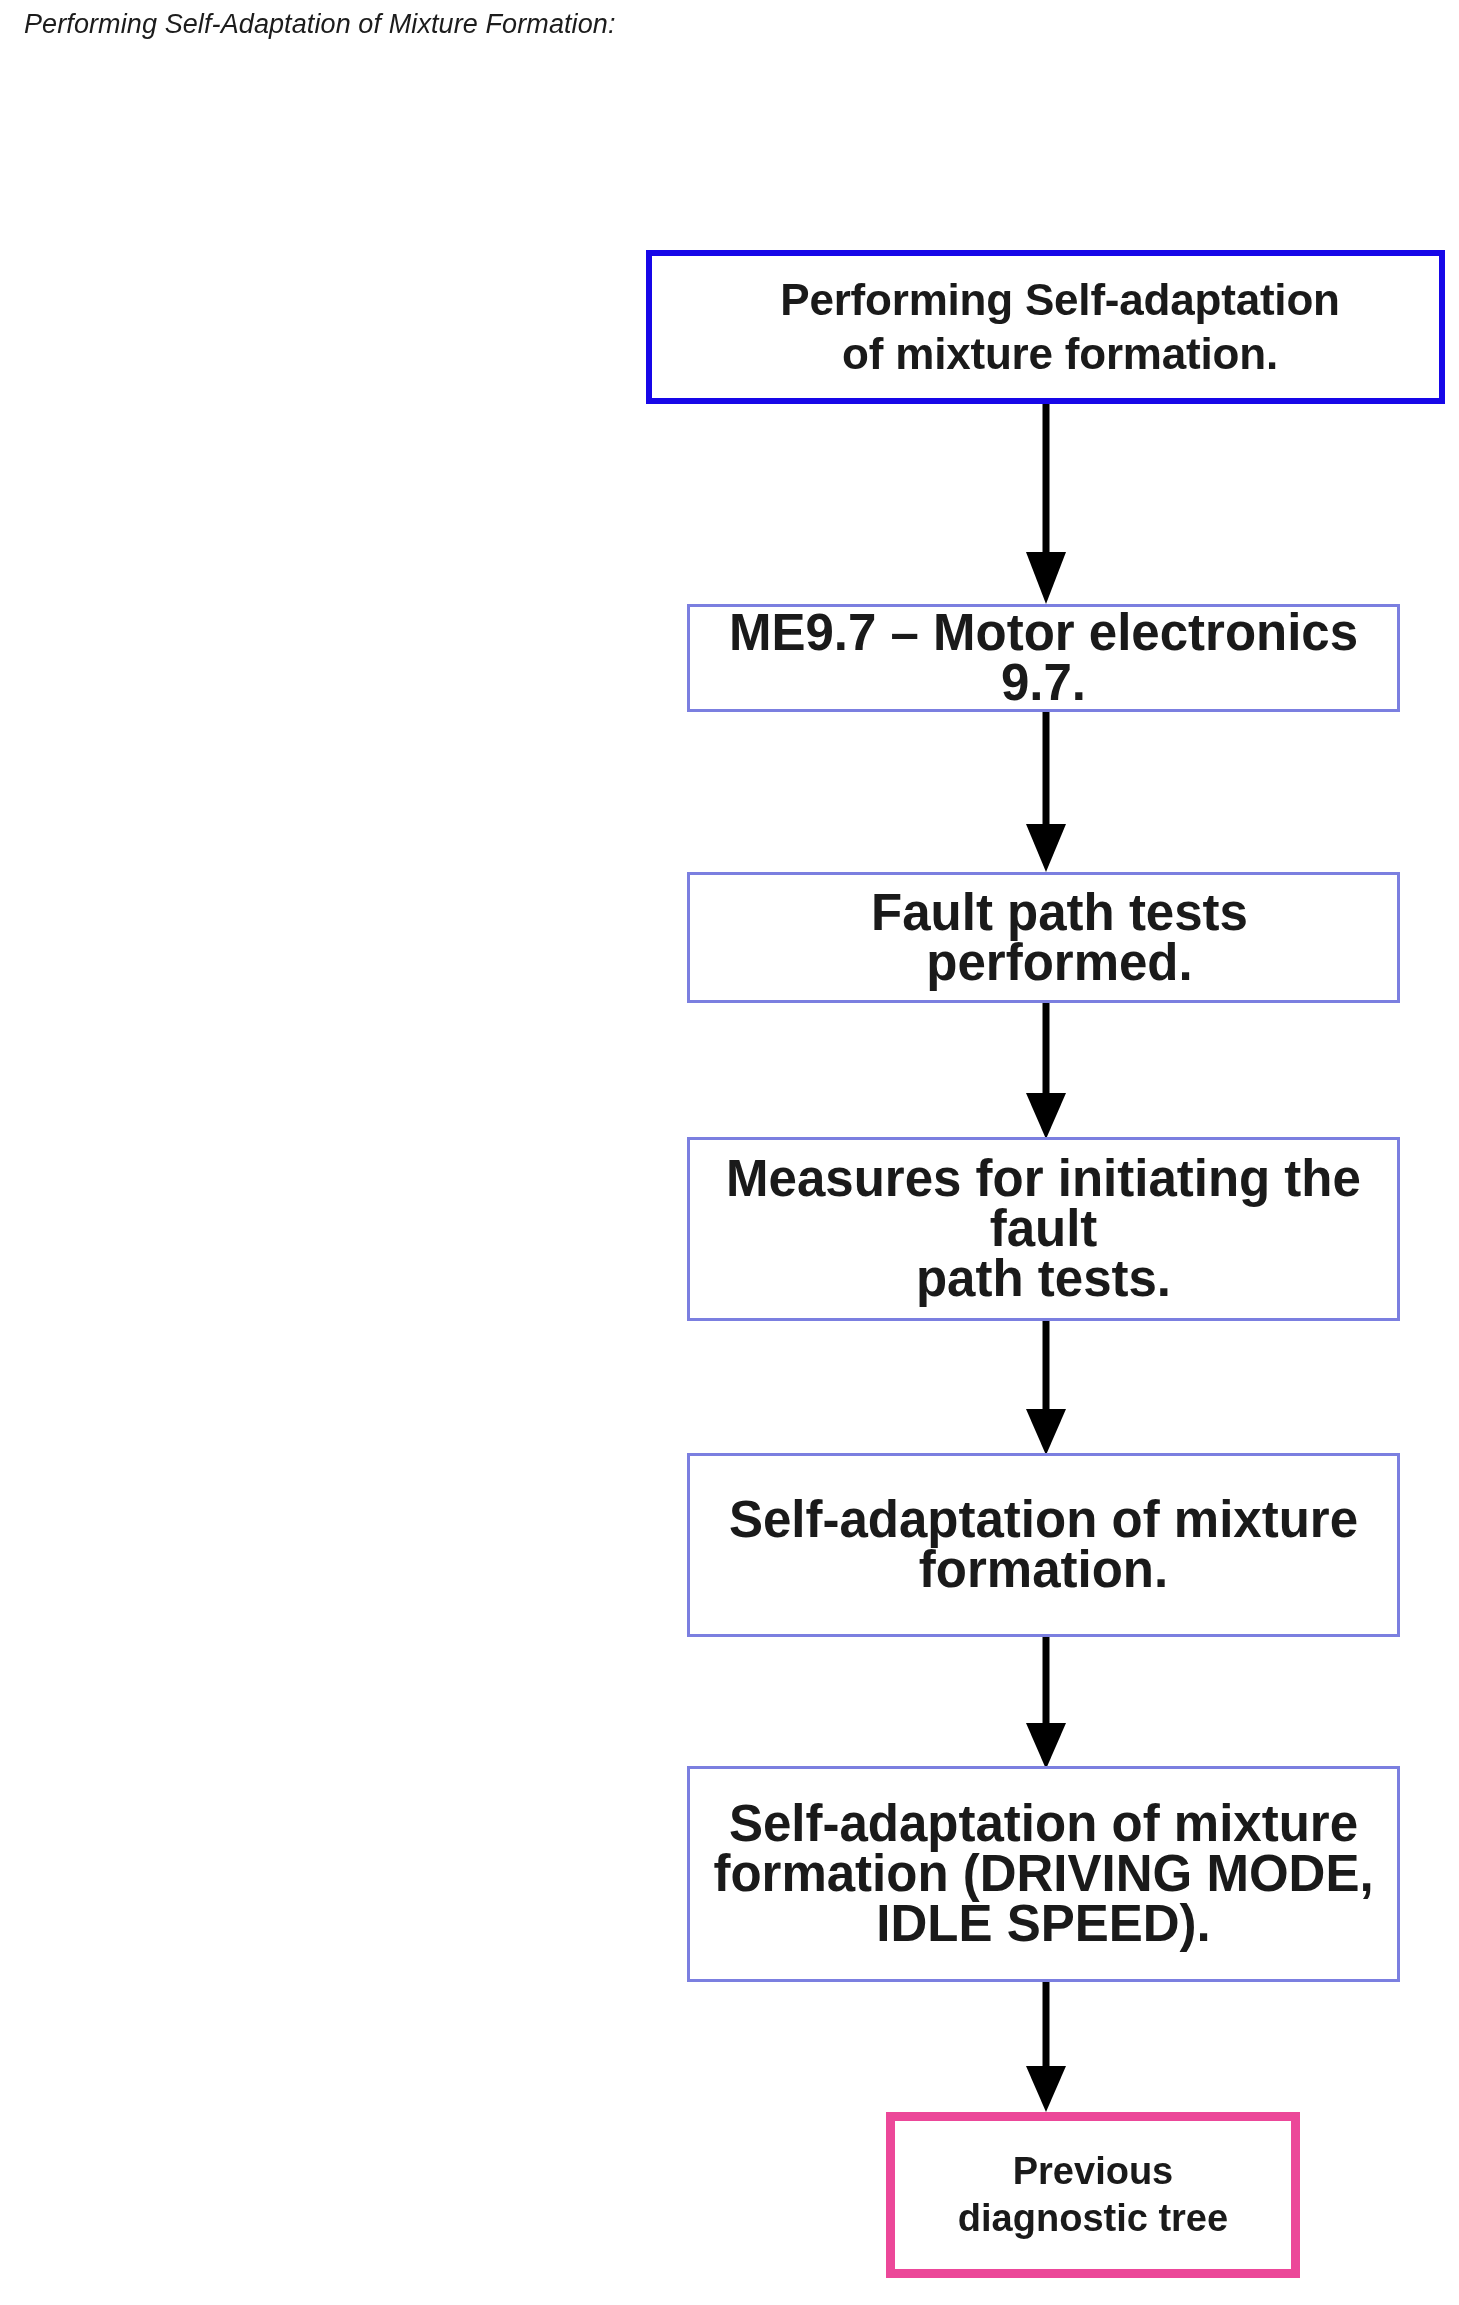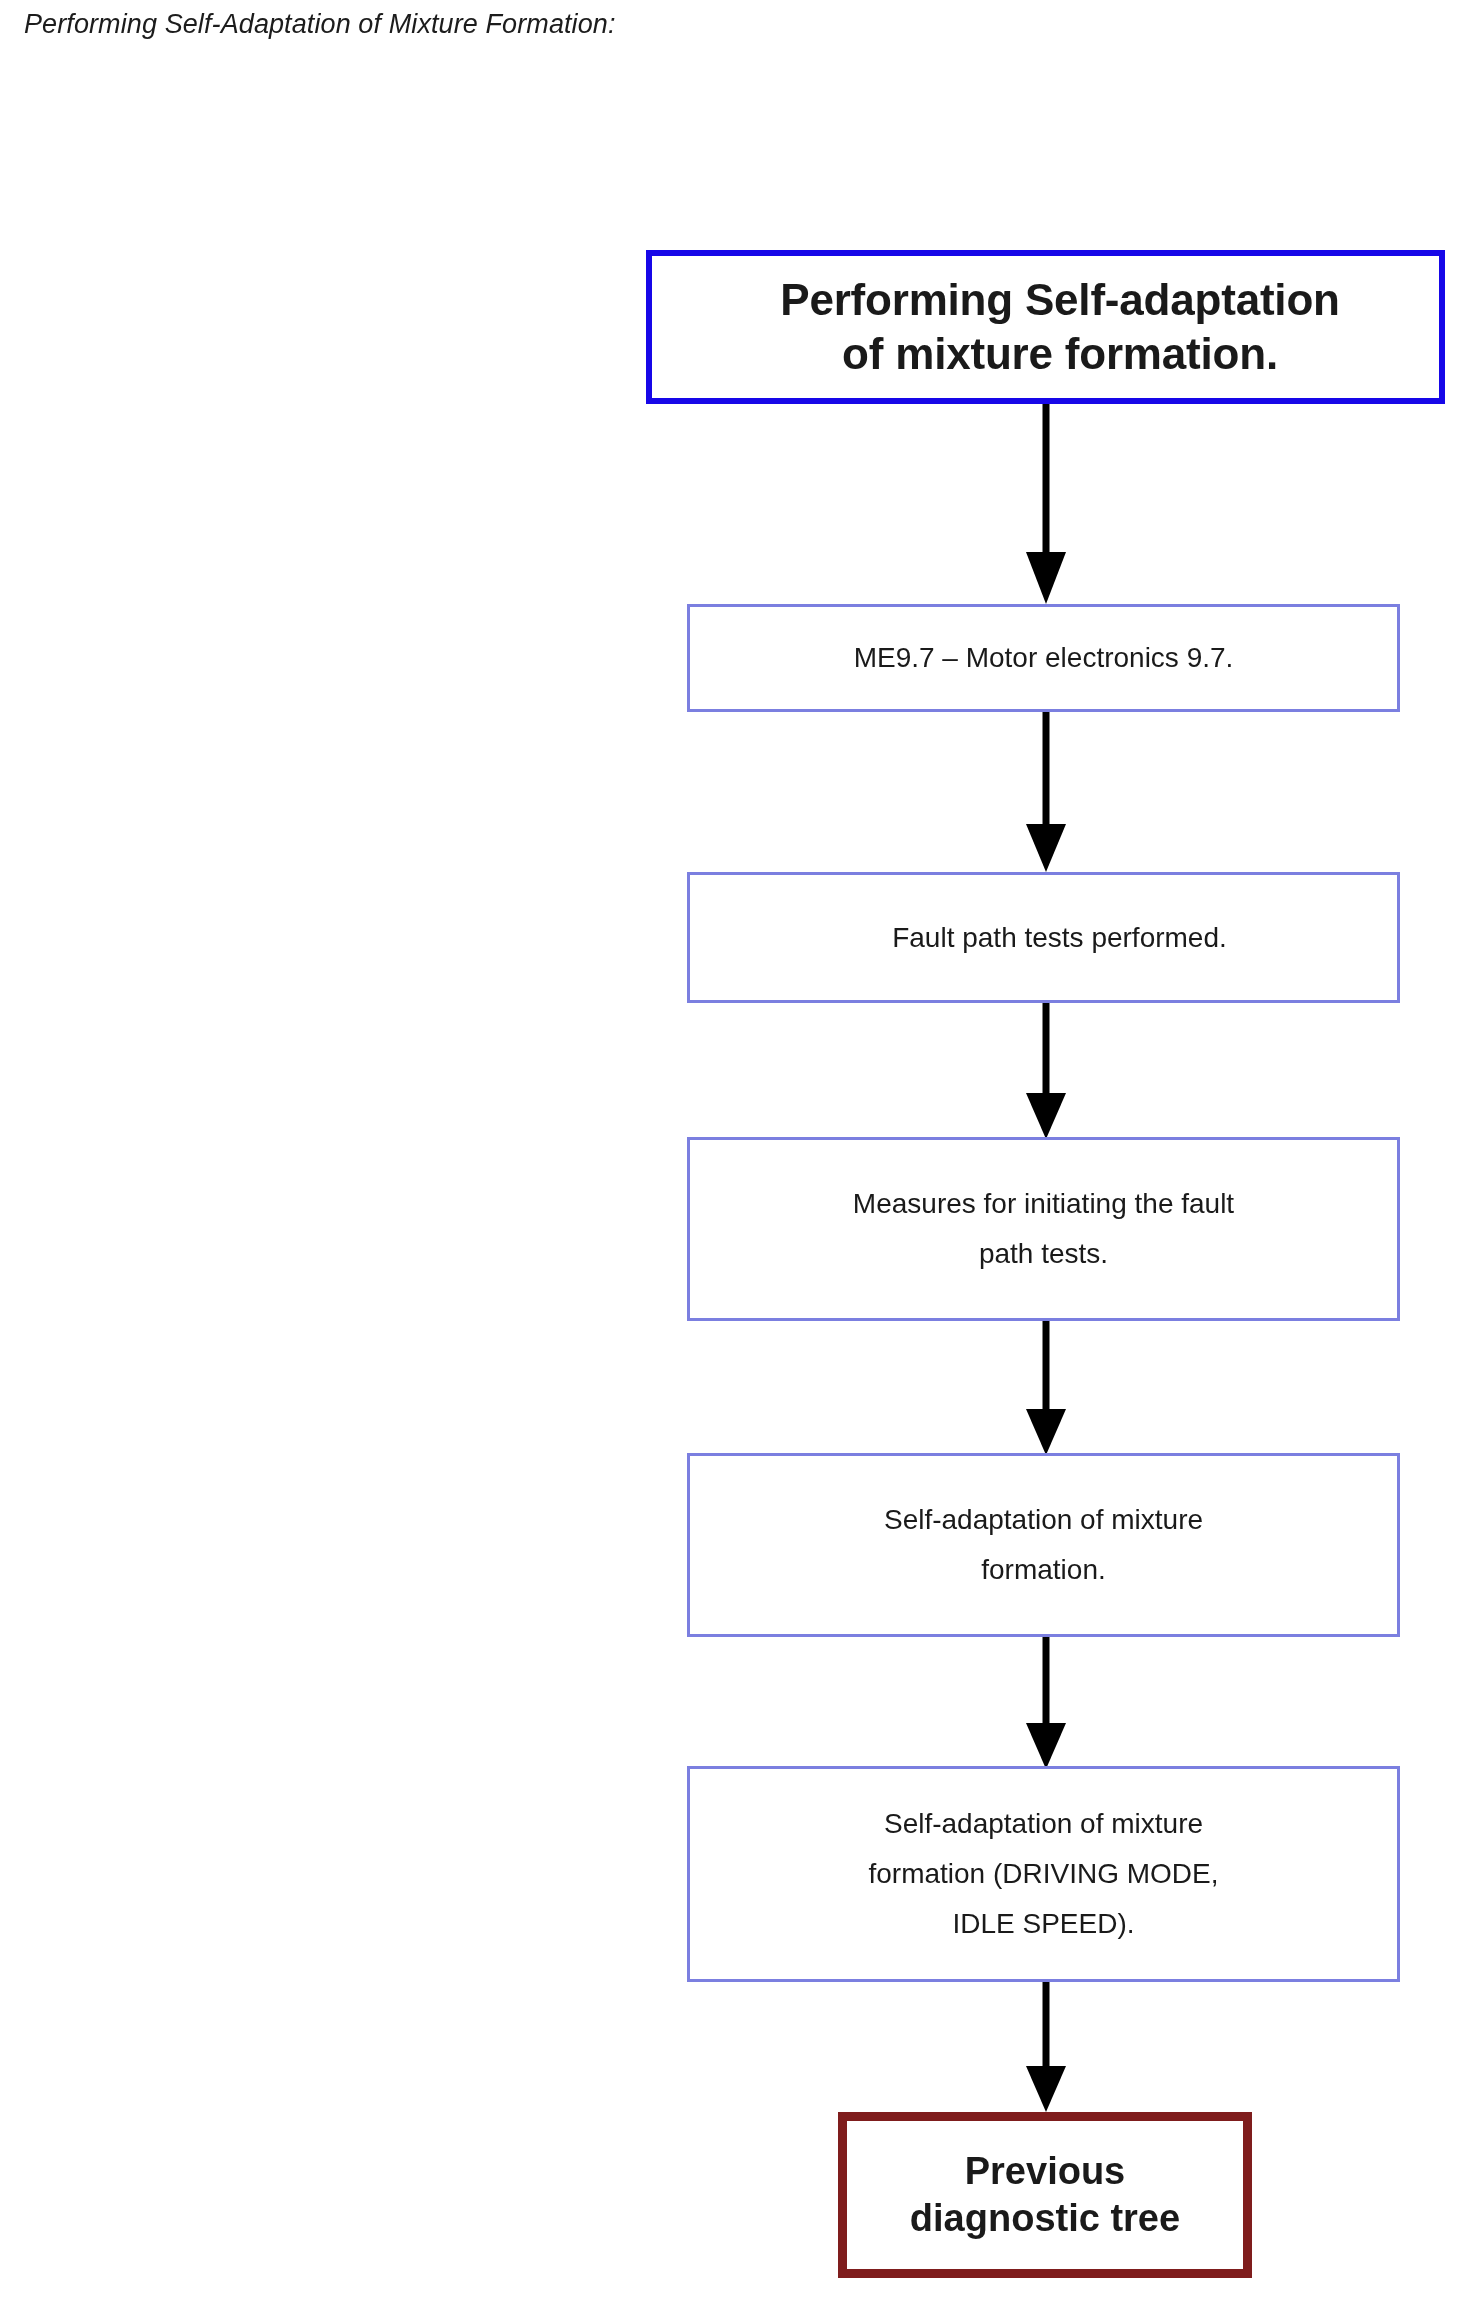--- a/index.html
+++ b/index.html
@@ -67,28 +67,29 @@
     line-height: 54px;
     font-weight: 700;
     letter-spacing: -0.2px;
   }
 
   
   .node-step {
     border: 3px solid #7b7fe0;
   }
   .node-step .node-label {
-    font-size: 28px;
+    font-size: 51px;
     line-height: 50px;
-    font-weight: 400;
+    font-weight: 700;
   }
 
   
   .node-end {
-    border: 9px solid #7f1d1d;
+    border: 9px solid #ec4899;
+    margin-left: 48px;
   }
   .node-end .node-label {
     font-size: 38px;
     line-height: 47px;
     font-weight: 700;
   }
 
   
   .connector {
     position: absolute;

